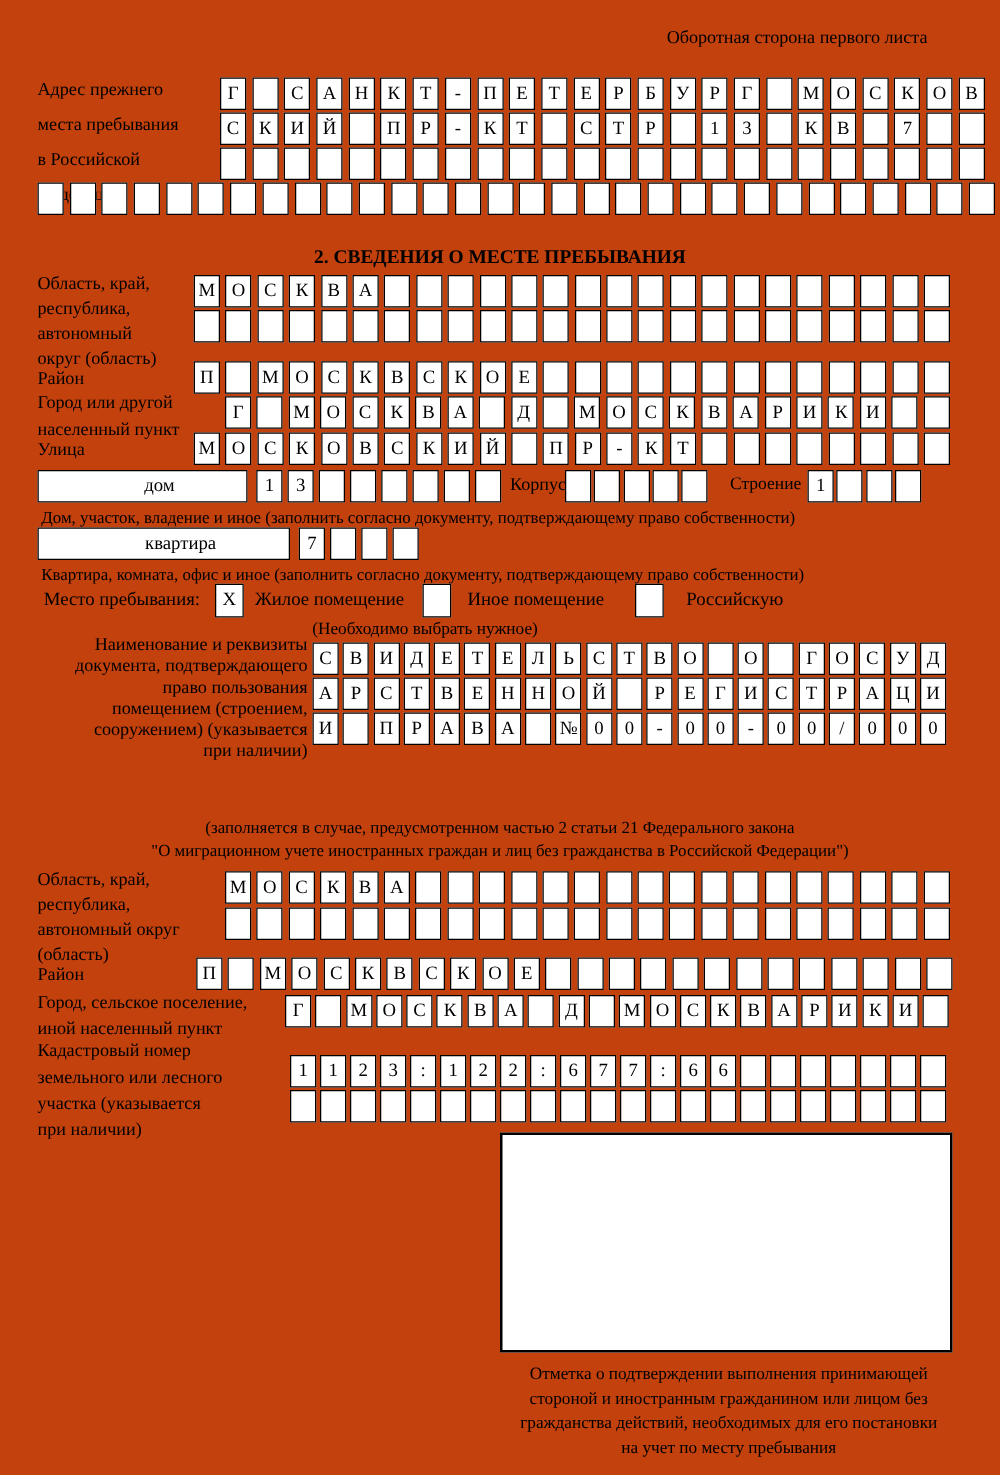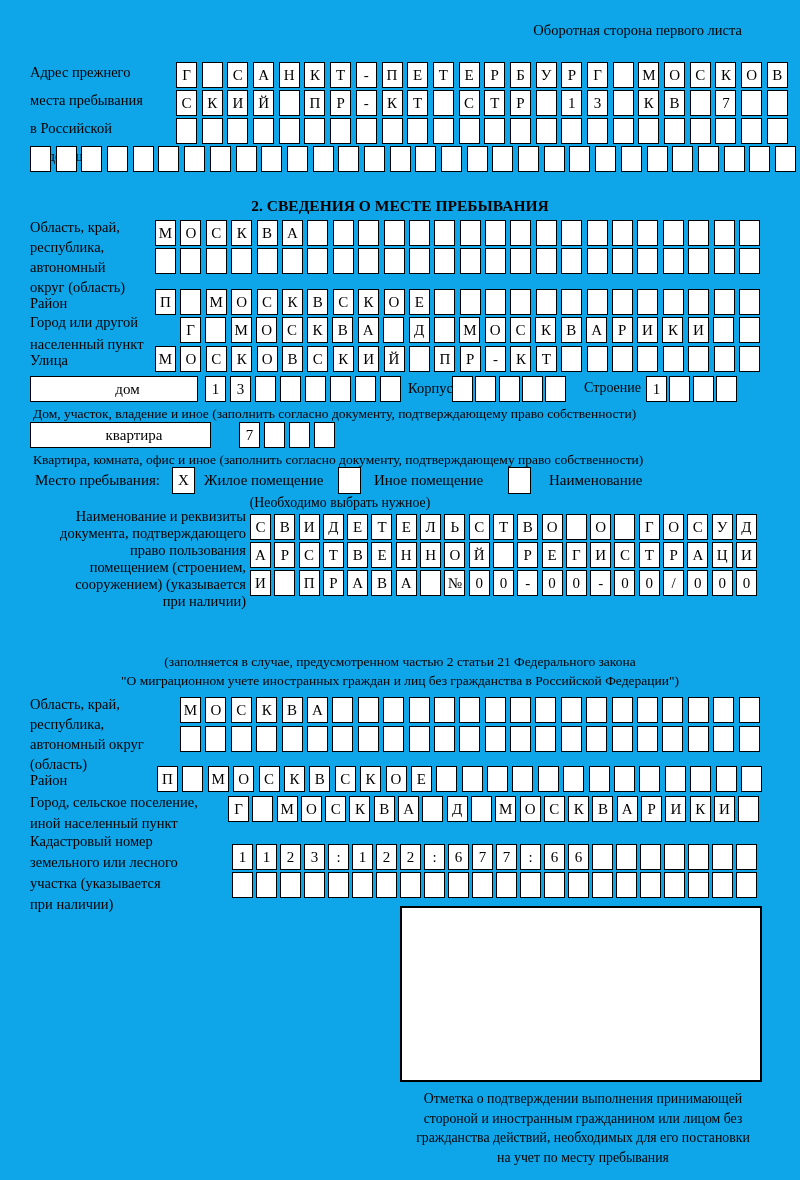--- a/index.html
+++ b/index.html
@@ -1,16 +1,16 @@
 <!DOCTYPE html>
 <html><head>
 <meta charset="utf-8">
 <style>
   html,body{margin:0;padding:0;background:#fff;}
-  .page{position:relative;width:800px;height:1180px;background:#0ea5e9;
+  .page{position:relative;width:800px;height:1180px;background:#c2410c;
         font-family:"Liberation Serif","DejaVu Serif",serif;color:#000;overflow:hidden;}
   .abs{position:absolute;}
   .label{font-size:14.5px;white-space:pre-line;line-height:20px;}
   .cells{display:flex;}
   .cell{flex:none;width:21px;height:26px;border:1.6px solid #000;box-sizing:border-box;
         margin-right:4.4px;display:flex;align-items:center;justify-content:center;
         font-size:15px;background:#fff;}
   .wide .cell{margin-right:4.7px;}
   .tight .cell{margin-right:3.3px;}
   .tighter .cell{margin-right:3px;}
@@ -310,36 +310,36 @@
     </div>
   <div class="abs" style="left:584px;top:380px;font-size:14px;">Строение</div>
   <div class="abs cells kcells" style="left:646px;top:376px;">
       <span class="cell">1</span>
       <span class="cell"></span>
       <span class="cell"></span>
       <span class="cell"></span>
     </div>
   <div class="abs caption" style="left:33px;top:406px;">Дом, участок, владение и иное (заполнить согласно документу, подтверждающему право собственности)</div>
 
-  <div class="abs bigbox" style="left:30px;top:422px;width:181px;height:26px;">квартира</div>
+  <div class="abs bigbox" style="left:30px;top:422px;width:202px;height:26px;">квартира</div>
   <div class="abs cells hcells" style="left:239px;top:422px;">
       <span class="cell">7</span>
       <span class="cell"></span>
       <span class="cell"></span>
       <span class="cell"></span>
     </div>
   <div class="abs caption" style="left:33px;top:452px;">Квартира, комната, офис и иное (заполнить согласно документу, подтверждающему право собственности)</div>
 
   <div class="abs" style="left:35px;top:472px;font-size:15px;">Место пребывания:</div>
   <span class="abs cell cb" style="left:172px;top:467px;">X</span>
   <div class="abs" style="left:204px;top:472px;font-size:15px;">Жилое помещение</div>
   <span class="abs cell cb" style="left:338px;top:467px;"></span>
   <div class="abs" style="left:374px;top:472px;font-size:15px;">Иное помещение</div>
   <span class="abs cell cb" style="left:508px;top:467px;"></span>
-  <div class="abs" style="left:549px;top:472px;font-size:15px;">Наименование</div>
+  <div class="abs" style="left:549px;top:472px;font-size:15px;">Российскую</div>
   <div class="abs" style="left:140px;top:495px;width:400px;text-align:center;font-size:13.8px;">(Необходимо выбрать нужное)</div>
 
   <div class="abs label" style="left:30px;top:508px;width:216px;line-height:17px;text-align:right;">Наименование и реквизиты
 документа, подтверждающего
 право пользования
 помещением (строением,
 сооружением) (указывается
 при наличии)</div>
   <div class="abs cells tight" style="left:250px;top:514px;">
       <span class="cell">С</span>

